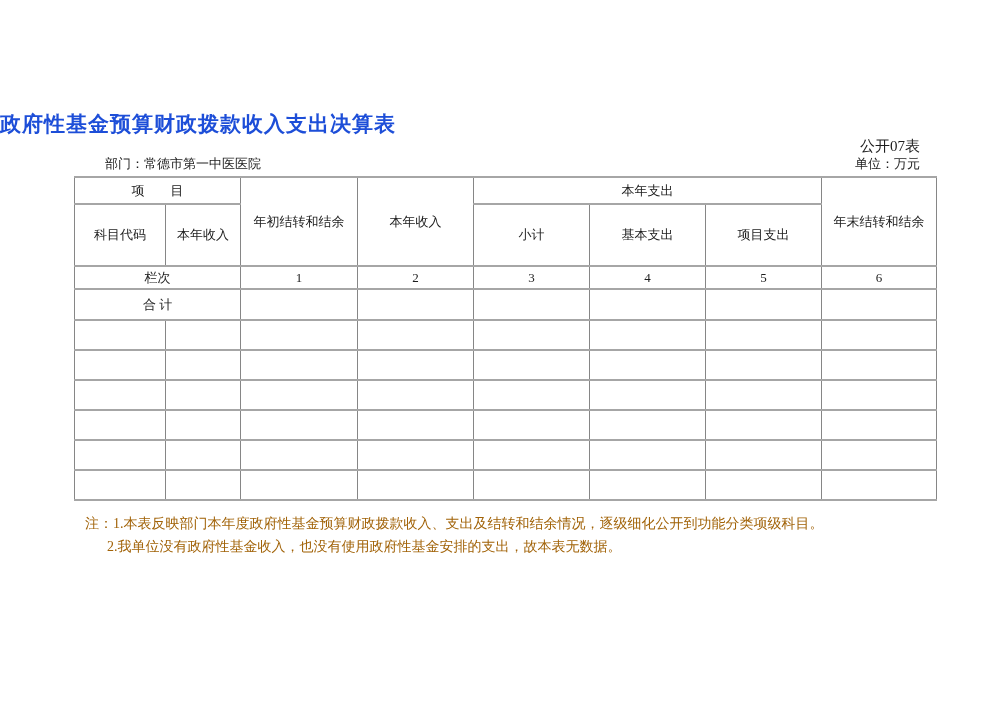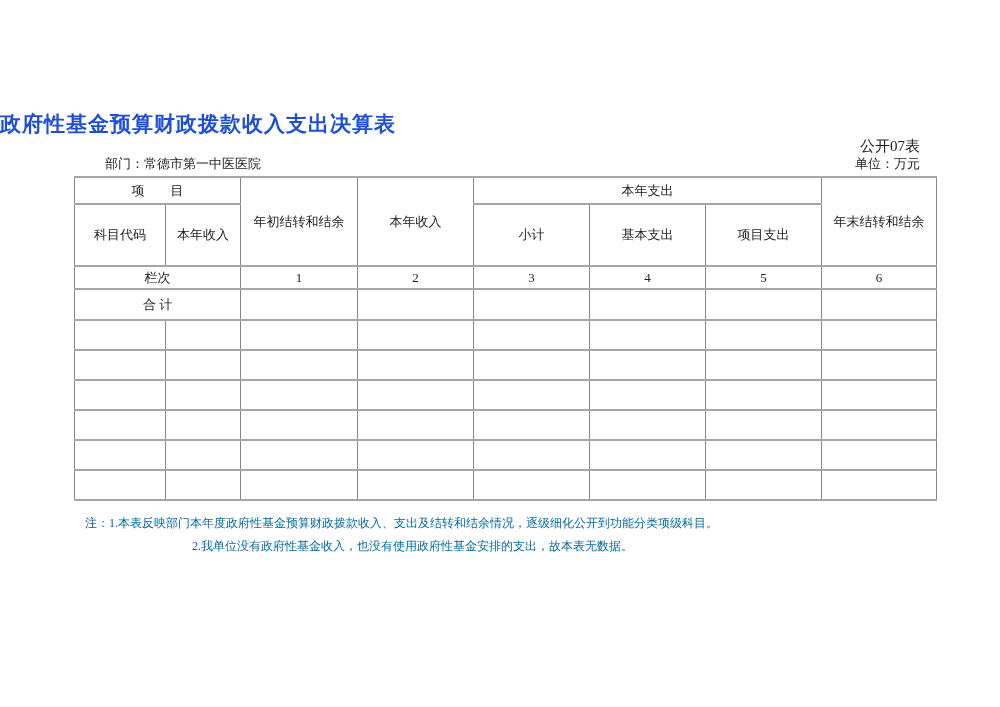--- a/index.html
+++ b/index.html
@@ -69,25 +69,25 @@
   }
   tr.row-head1   { height: 27px; }
   tr.row-head2   { height: 62px; }
   tr.row-index   { height: 23px; }
   tr.row-total   { height: 31px; }
   tr.row-empty   { height: 30px; }
   .notes {
     position: absolute;
     left: 85px;
     top: 512px;
-    font-size: 12px;
+    font-size: 14px;
     line-height: 23px;
-    color: #0369a1;
-  }
-  .notes .note-line2 { margin-left: 22px; text-align: center; }
+    color: #a16207;
+  }
+  .notes .note-line2 { margin-left: 22px; }
   .page-number {
     position: absolute;
     top: 630px;
     left: 0;
     width: 100%;
     text-align: center;
     font-size: 11px;
     font-family: "Liberation Sans", "DejaVu Sans", sans-serif;
     color: #222;
   }

